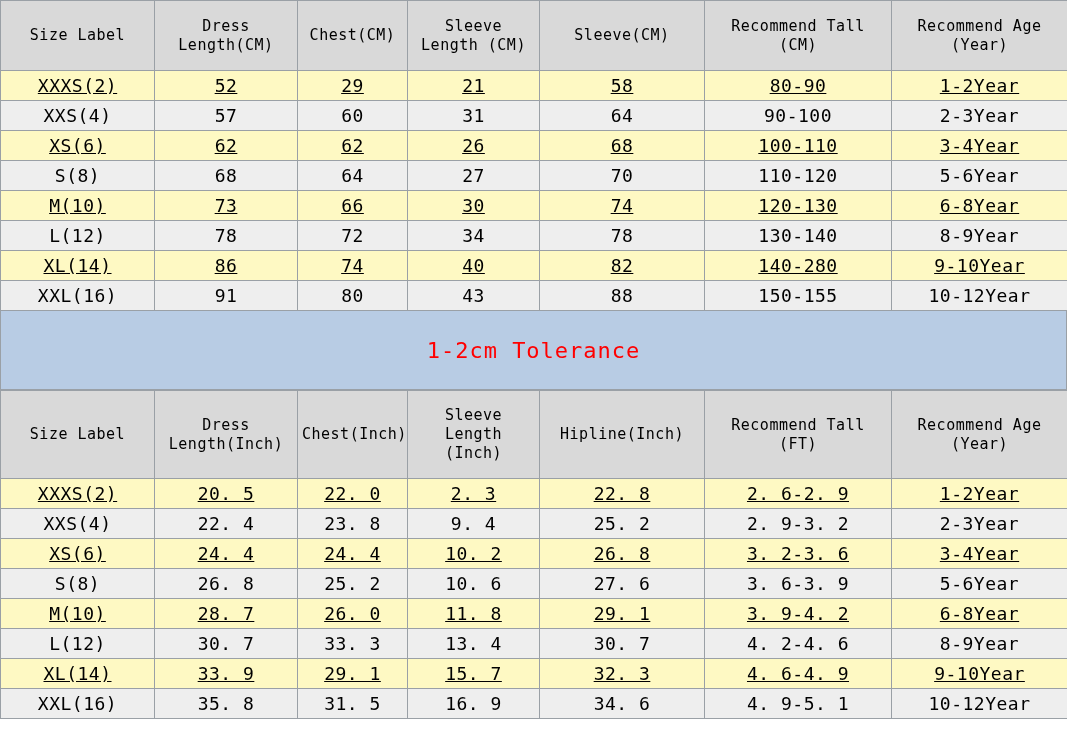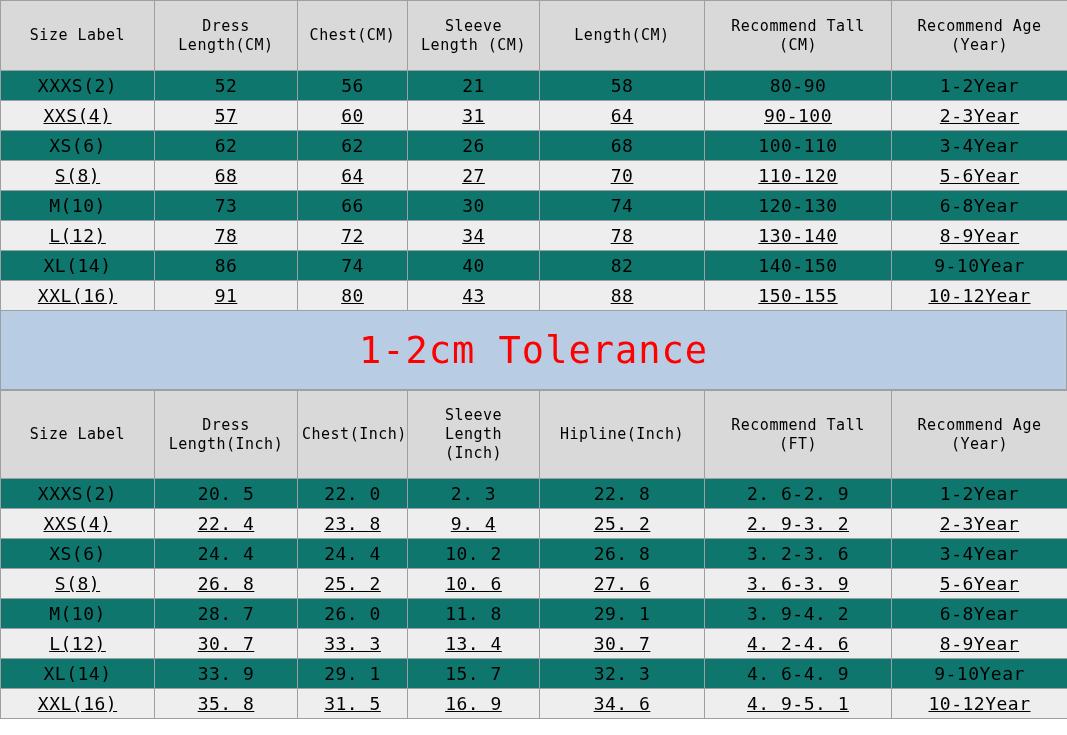--- a/index.html
+++ b/index.html
@@ -41,46 +41,46 @@
     letter-spacing: 0.5px;
     line-height: 1.25;
   }
   
   tr.data td {
     height: 30px;
     font-size: 18px;
     letter-spacing: 0.5px;
   }
   tr.data.odd td {
-    background: #0f766e;
+    background: #fef9c3;
+    text-decoration: underline;
   }
   tr.data.even td {
     background: #eeeeee;
-    text-decoration: underline;
   }
   
   .table-inch tr.data td {
     height: 30px;
   }
   .table-inch tr.head td {
     height: 88px;
   }
   .tolerance-band {
     background: #b8cce4;
     border-left: 1px solid #9aa0a6;
     border-right: 1px solid #9aa0a6;
     border-bottom: 1px solid #9aa0a6;
     height: 78px;
     display: flex;
     align-items: center;
     justify-content: center;
   }
   .tolerance-text {
     color: #ff0000;
-    font-size: 37px;
+    font-size: 22px;
     letter-spacing: 1px;
     font-family: "DejaVu Sans Mono", monospace;
   }
   col.c1 { width: 154px; }
   col.c2 { width: 143px; }
   col.c3 { width: 110px; }
   col.c4 { width: 132px; }
   col.c5 { width: 165px; }
   col.c6 { width: 187px; }
   col.c7 { width: 176px; }
@@ -99,29 +99,29 @@
         <col class="c5">
         <col class="c6">
         <col class="c7">
     </colgroup>
     <tbody>
       <tr class="head">
         <td>Size Label</td>
         <td>Dress Length(CM)</td>
         <td>Chest(CM)</td>
         <td>Sleeve Length (CM)</td>
-        <td>Length(CM)</td>
+        <td>Sleeve(CM)</td>
         <td>Recommend Tall (CM)</td>
         <td>Recommend Age (Year)</td>
       </tr>
 
       <tr class="data odd">
         <td>XXXS(2)</td>
         <td>52</td>
-        <td>56</td>
+        <td>29</td>
         <td>21</td>
         <td>58</td>
         <td>80-90</td>
         <td>1-2Year</td>
       </tr>
       <tr class="data even">
         <td>XXS(4)</td>
         <td>57</td>
         <td>60</td>
         <td>31</td>
@@ -164,21 +164,21 @@
         <td>78</td>
         <td>130-140</td>
         <td>8-9Year</td>
       </tr>
       <tr class="data odd">
         <td>XL(14)</td>
         <td>86</td>
         <td>74</td>
         <td>40</td>
         <td>82</td>
-        <td>140-150</td>
+        <td>140-280</td>
         <td>9-10Year</td>
       </tr>
       <tr class="data even">
         <td>XXL(16)</td>
         <td>91</td>
         <td>80</td>
         <td>43</td>
         <td>88</td>
         <td>150-155</td>
         <td>10-12Year</td>

